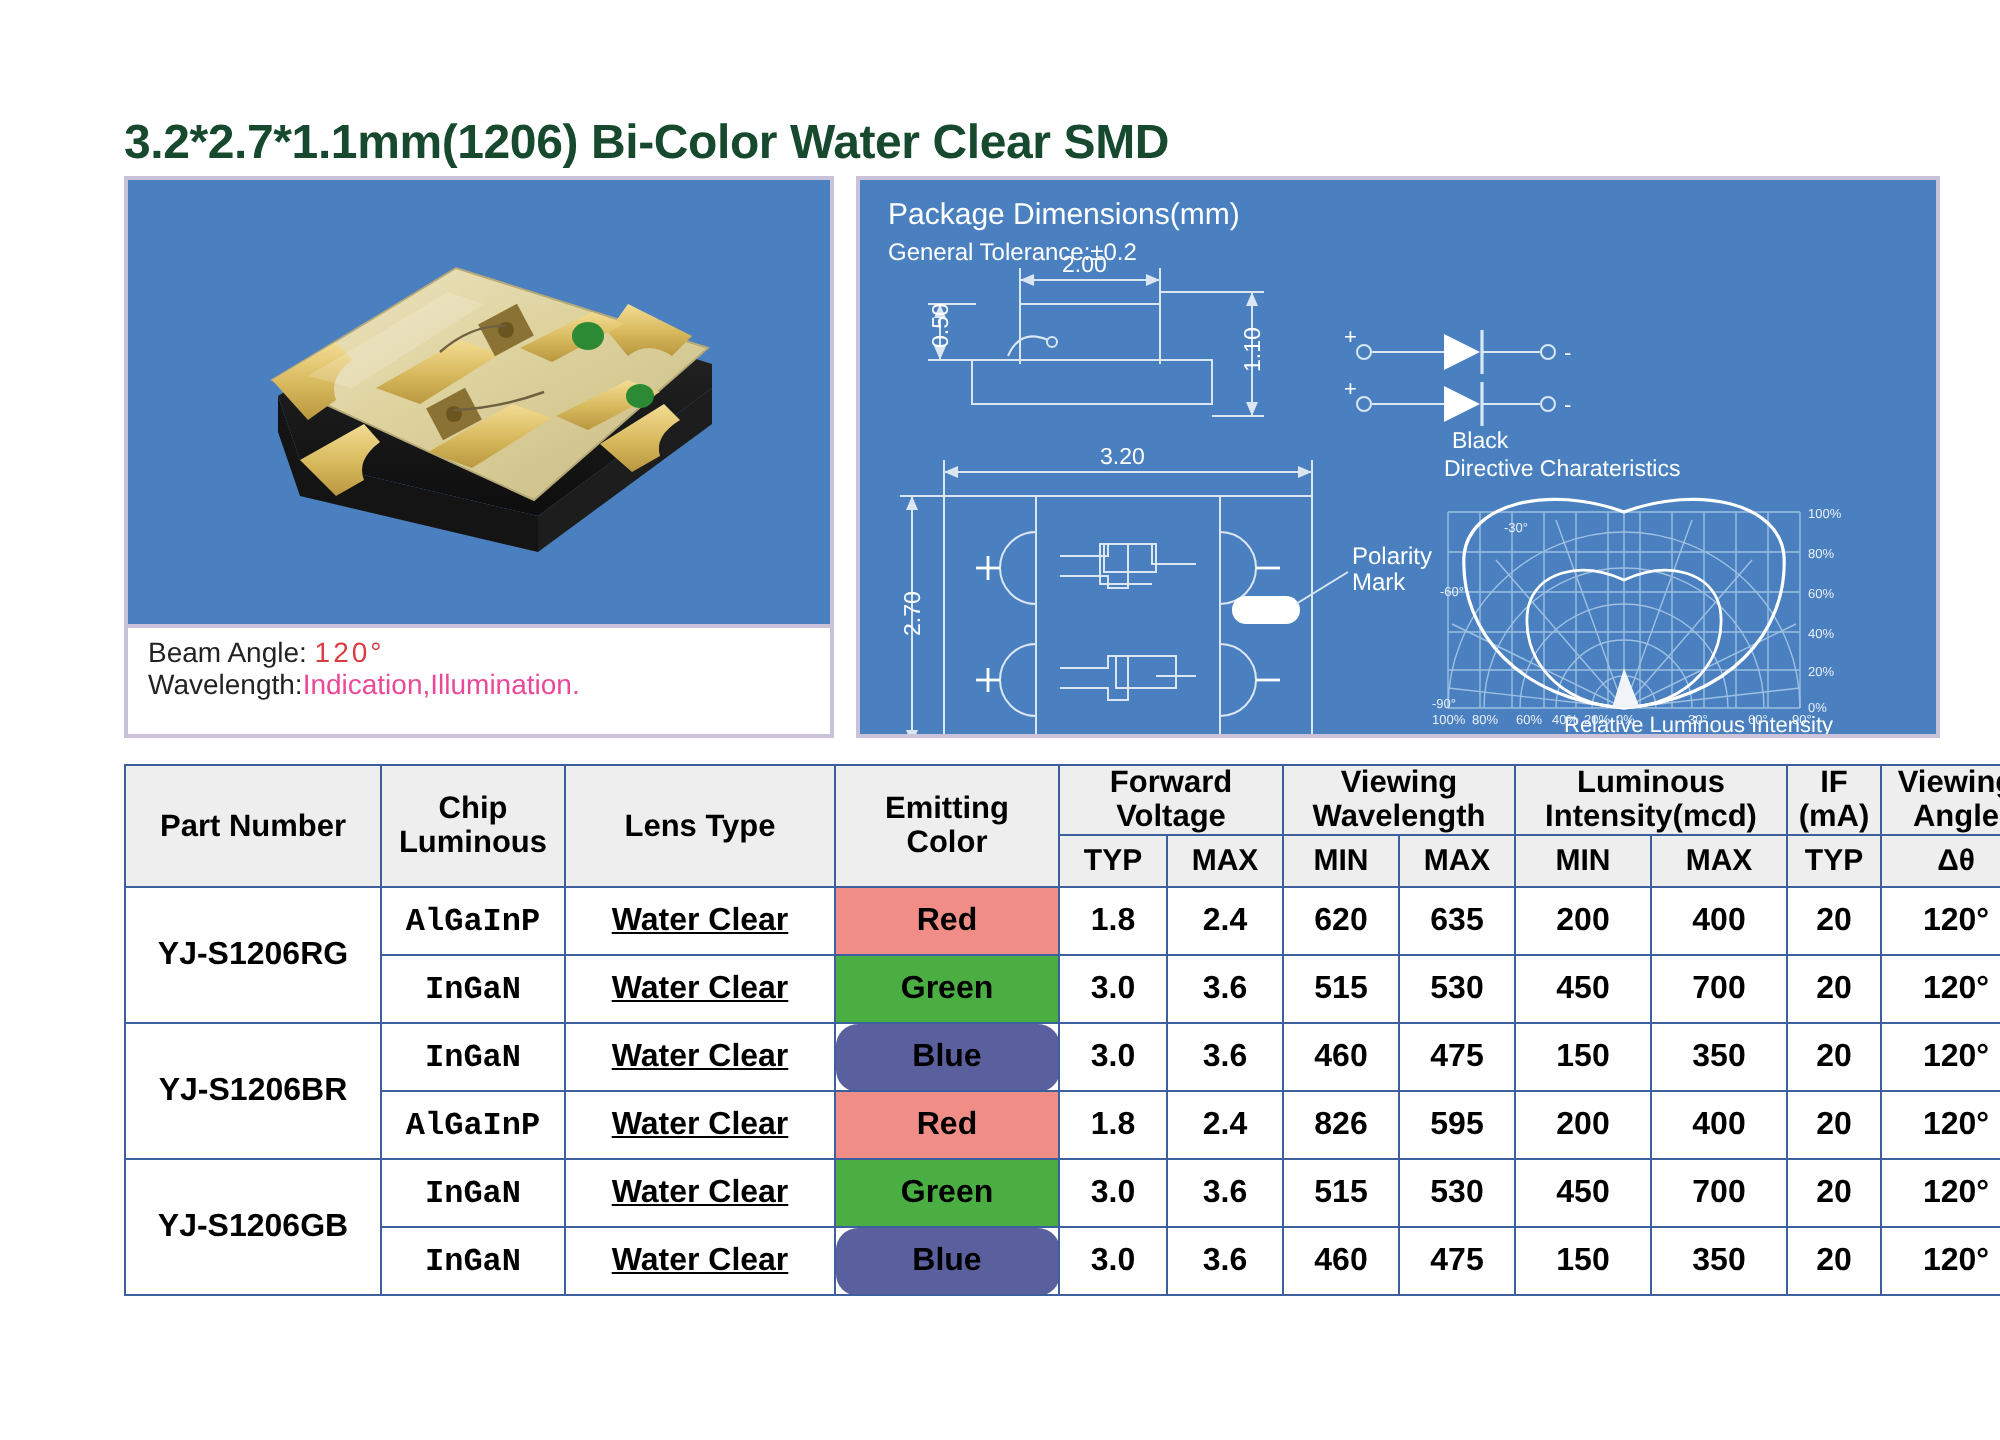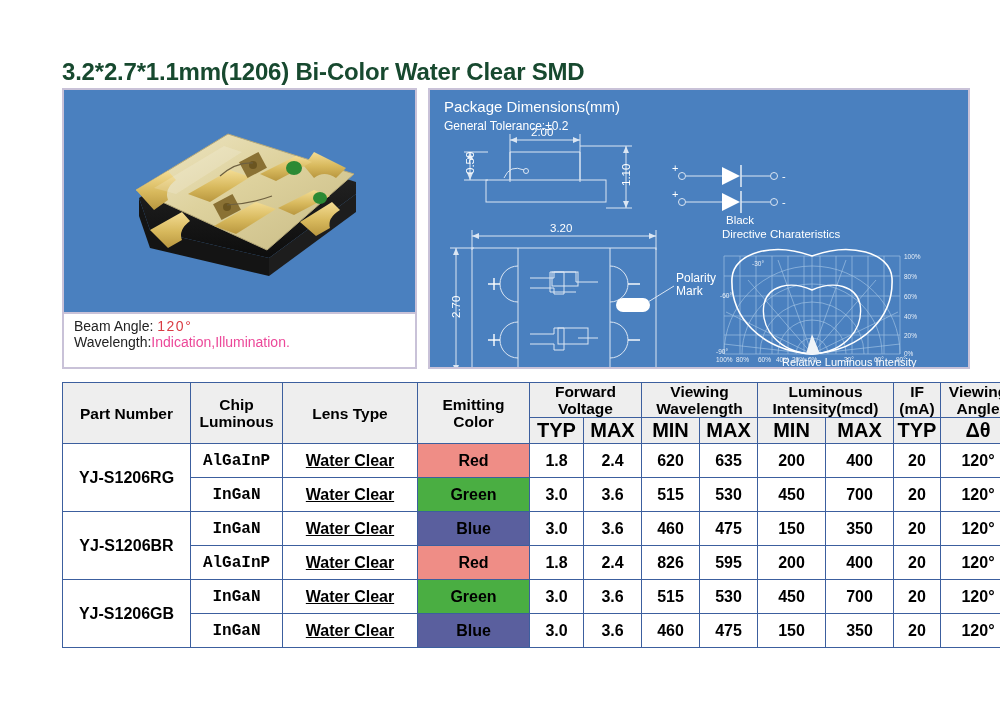--- a/index.html
+++ b/index.html
@@ -49,28 +49,28 @@
     table-layout:fixed;
   }
   table.spec th,table.spec td{
     border:1.5px solid #3c5f9e;
     text-align:center;vertical-align:middle;
     font-weight:bold;color:#000;
     padding:0;
   }
   table.spec th{background:#eeeeee;font-size:15.5px;line-height:17px;}
   table.spec td{background:#ffffff;font-size:16px;height:33px;}
-  table.spec th.sub{font-size:20px;height:25px;}
+  table.spec th.sub{font-size:15px;height:25px;}
   td.part{font-size:16.5px;margin-left:12px;}
   td.chip{color:#3a9a3a;font-size:15.5px;font-family:Liberation Mono, monospace;}
   td.lens{font-size:16px;text-decoration:underline;}
   td.emit{font-size:16px;}
   .c-red{background:#ef8d86 !important;}
   .c-green{background:#4aae42 !important;margin-left:38px;}
-  .c-blue{background:#5a5f9e !important;}
+  .c-blue{background:#5a5f9e !important;border-radius:11px;}
 
   
   col.w-part{width:128px;}
   col.w-chip{width:92px;}
   col.w-lens{width:135px;}
   col.w-emit{width:112px;}
   col.w-num{width:54px;}
   col.w-num2{width:58px;}
   col.w-lum{width:68px;}
   col.w-if{width:47px;}

